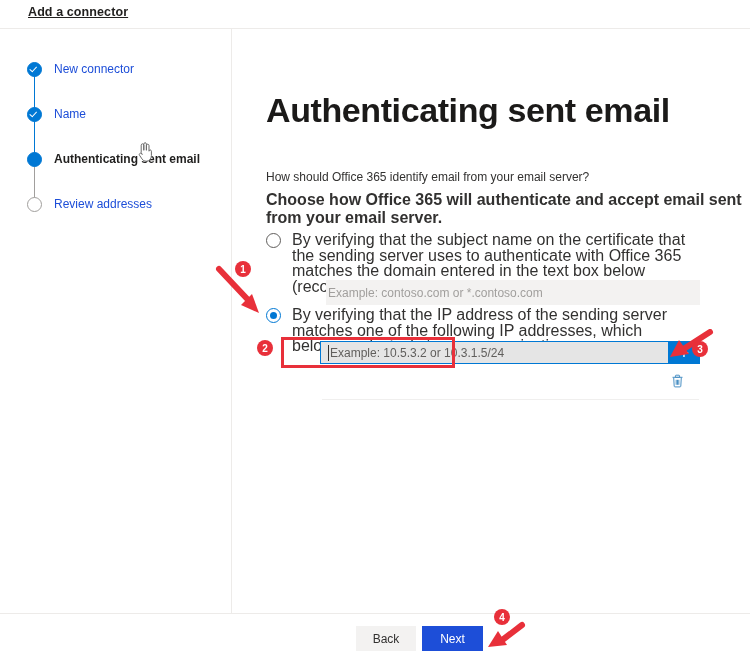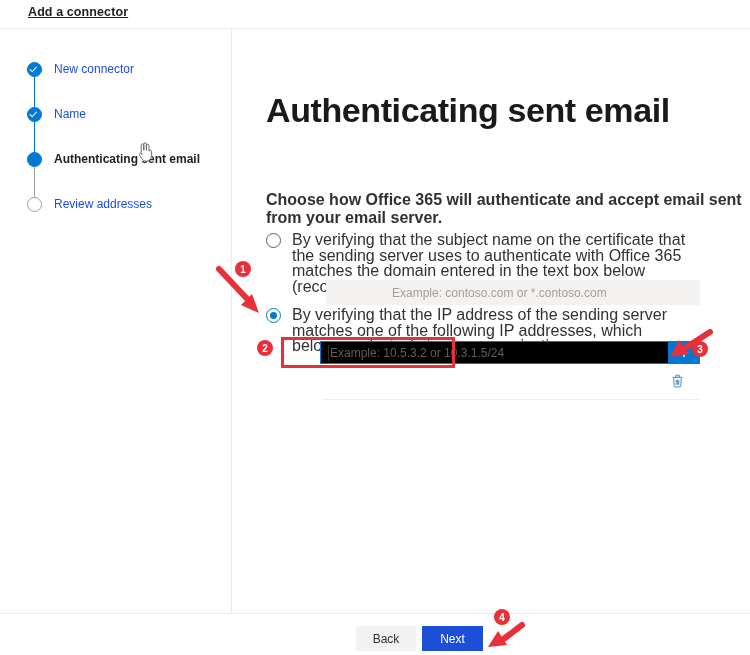--- a/index.html
+++ b/index.html
@@ -184,38 +184,37 @@
     position: absolute;
     left: 60px; top: 48px;
     width: 374px; height: 25px;
     background: #f3f2f1;
     border: none;
     box-sizing: border-box;
     display: flex;
     align-items: center;
   }
   #cert-input .ph {
-    padding-left: 26px;
+    padding-left: 2px;
     font-size: 12px;
     color: #a19f9d;
-    margin-left: 40px;
   }
 
   #ip-input-row {
     position: absolute;
     left: 54px; top: 34px;
     width: 380px; height: 23px;
     display: flex;
   }
   #ip-input {
     width: 348px; height: 23px;
     box-sizing: border-box;
     border: 1px solid #0078d4;
     border-right: none;
-    background: #000000;
+    background: #e5e5e5;
     display: flex;
     align-items: center;
     position: relative;
   }
   #ip-caret {
     position: absolute;
     left: 7px; top: 3px;
     width: 1px; height: 16px;
     background: #323130;
   }
@@ -358,20 +357,21 @@
   </div>
 
   <svg id="hand-cursor" viewBox="0 0 18 22">
     <path d="M5.2 11.5V4.2c0-.8.6-1.4 1.3-1.4s1.3.6 1.3 1.4v5.1V3.1c0-.8.6-1.4 1.3-1.4s1.3.6 1.3 1.4v6.2V4.6c0-.8.6-1.4 1.3-1.4s1.3.6 1.3 1.4v4.7v.9c0-.7.6-1.3 1.2-1.3s1.2.6 1.2 1.3v4.4c0 3.3-2 5.6-5 5.6-2.1 0-3.4-.8-4.5-2.4l-2.4-3.6c-.4-.6-.2-1.4.4-1.8.6-.4 1.3-.2 1.7.3l.6.8z" fill="#ffffff" stroke="#6b6b6b" stroke-width="1"></path>
   </svg>
 </div>
 
 <div id="main-panel">
 
   <div id="page-heading">Authenticating sent email</div>
+  <div id="question-text">How should Office 365 identify email from your email server?</div>
   <div id="instruction-text">Choose how Office 365 will authenticate and accept email sent from your email server.</div>
 
   <div class="option" style="top:203px;">
     <div class="option-row">
       <span class="radio"></span>
       <span class="option-label">By verifying that the subject name on the certificate that the sending server uses to authenticate with Office 365 matches the domain entered in the text box below (recommended)</span>
     </div>
     <div id="cert-input">
       <span class="ph">Example: contoso.com or *.contoso.com</span>
     </div>

